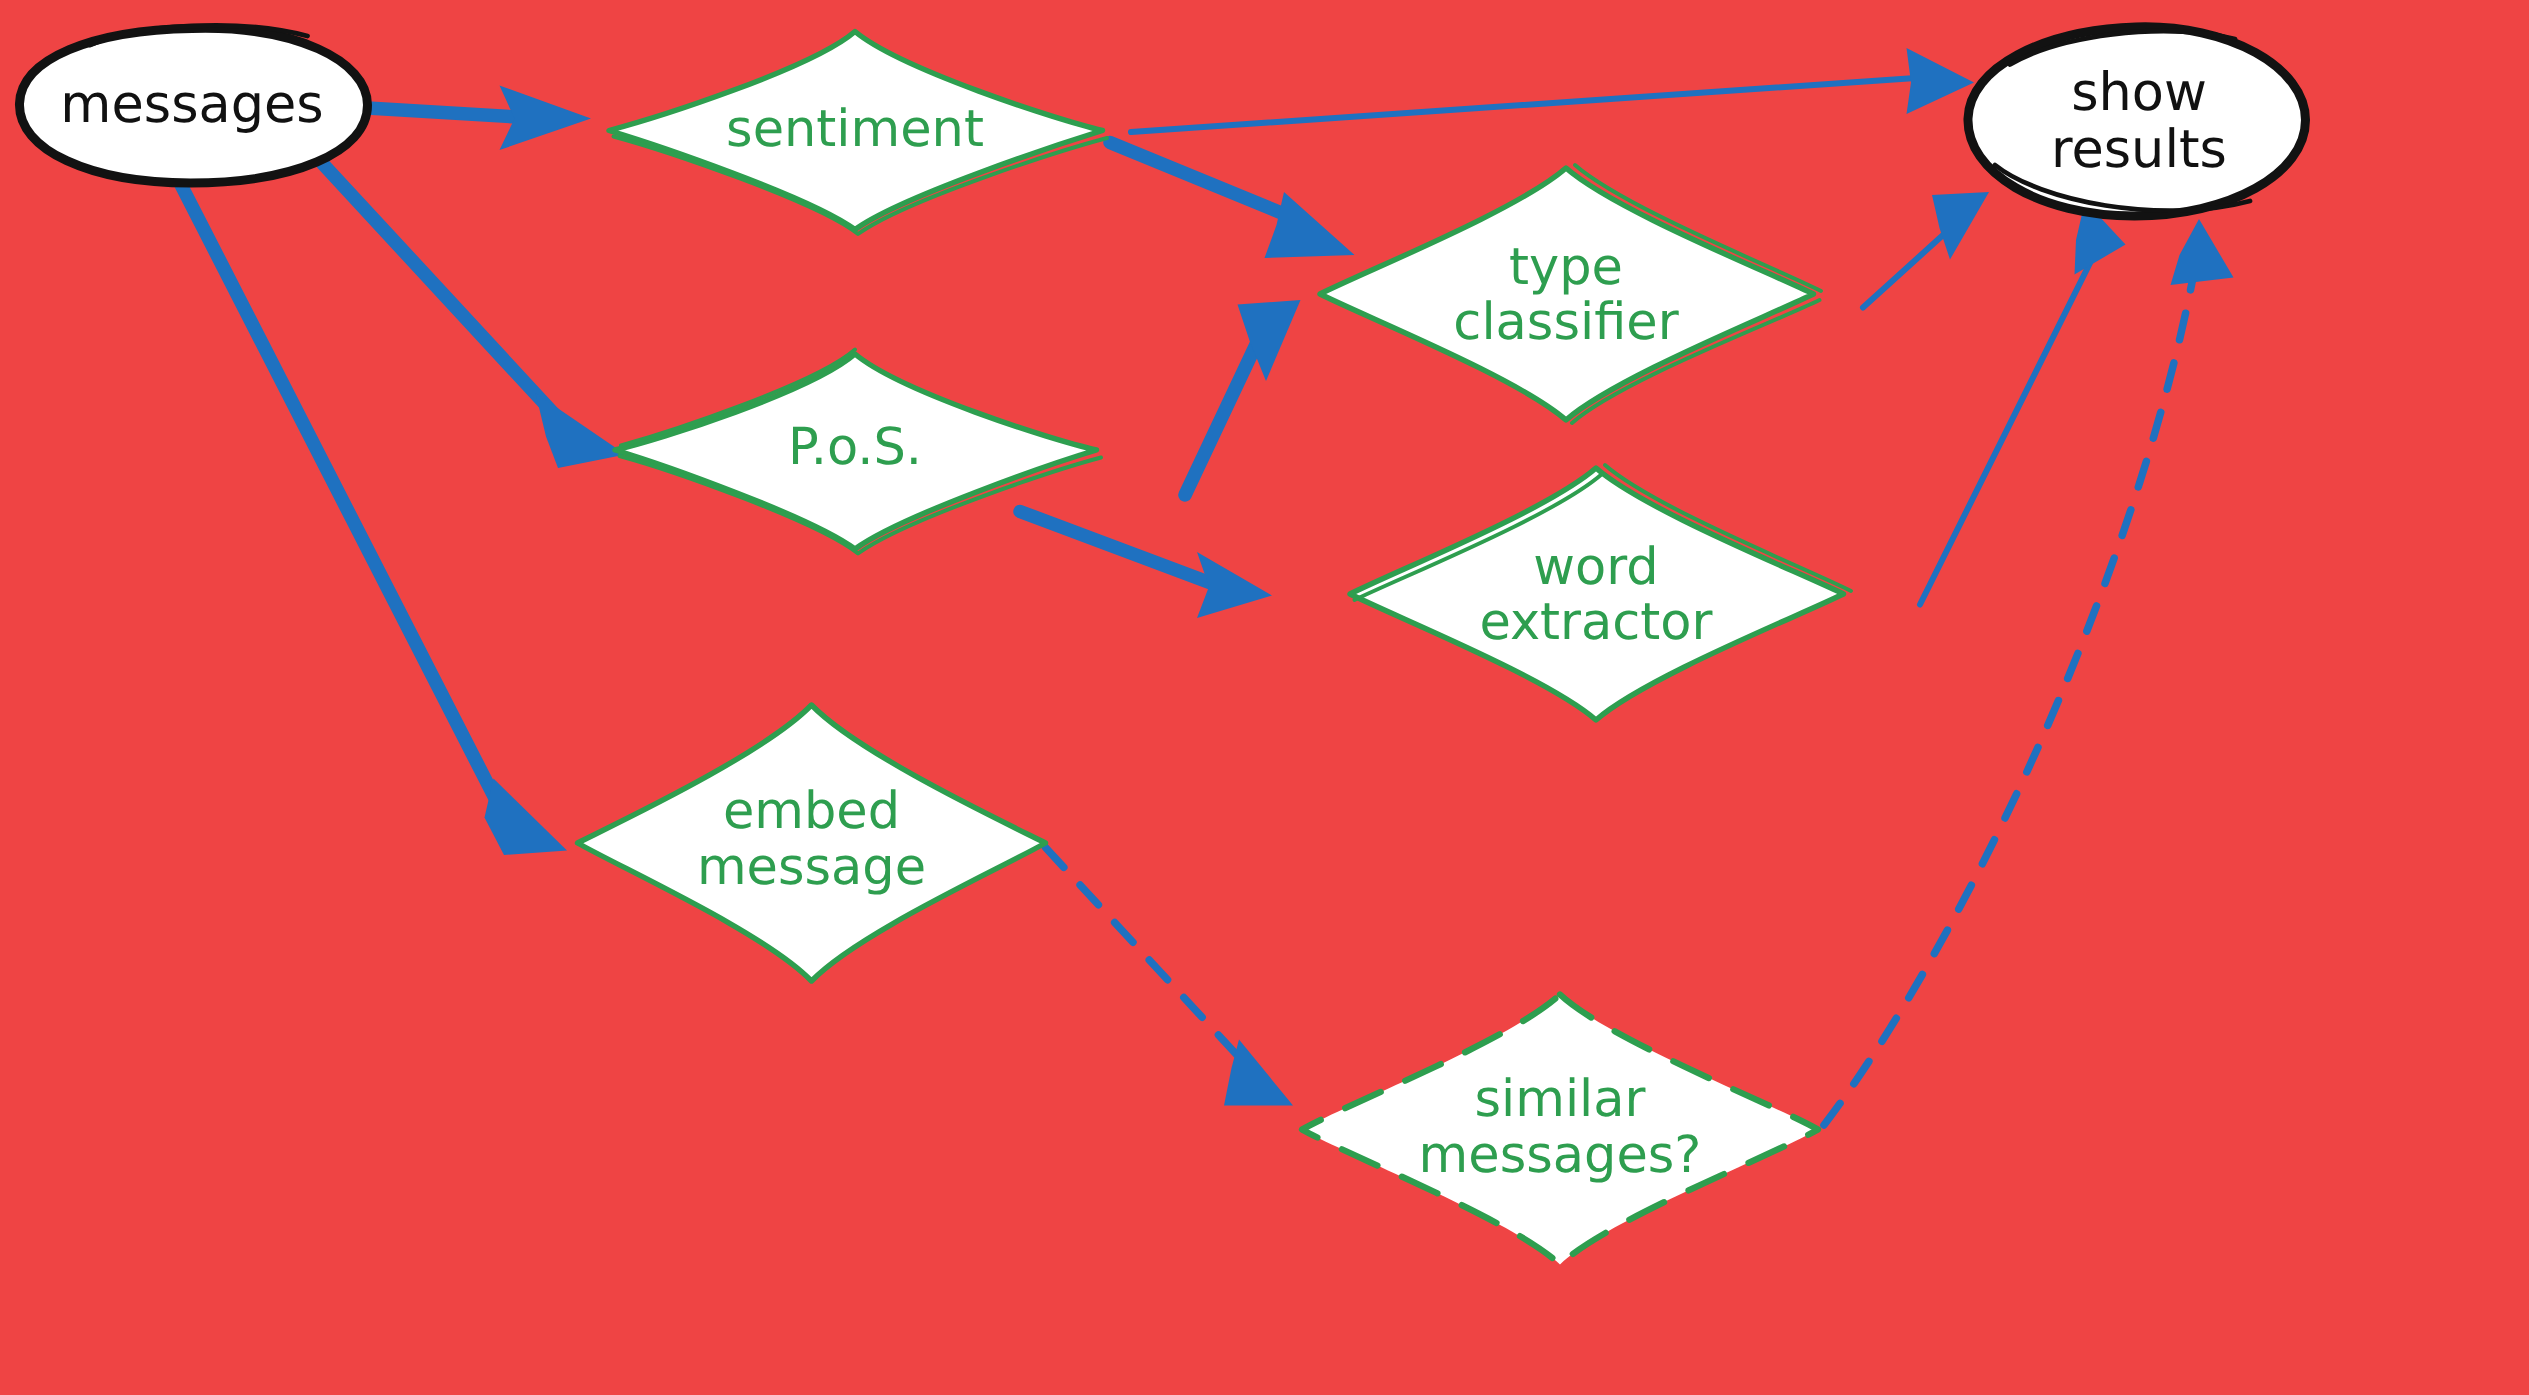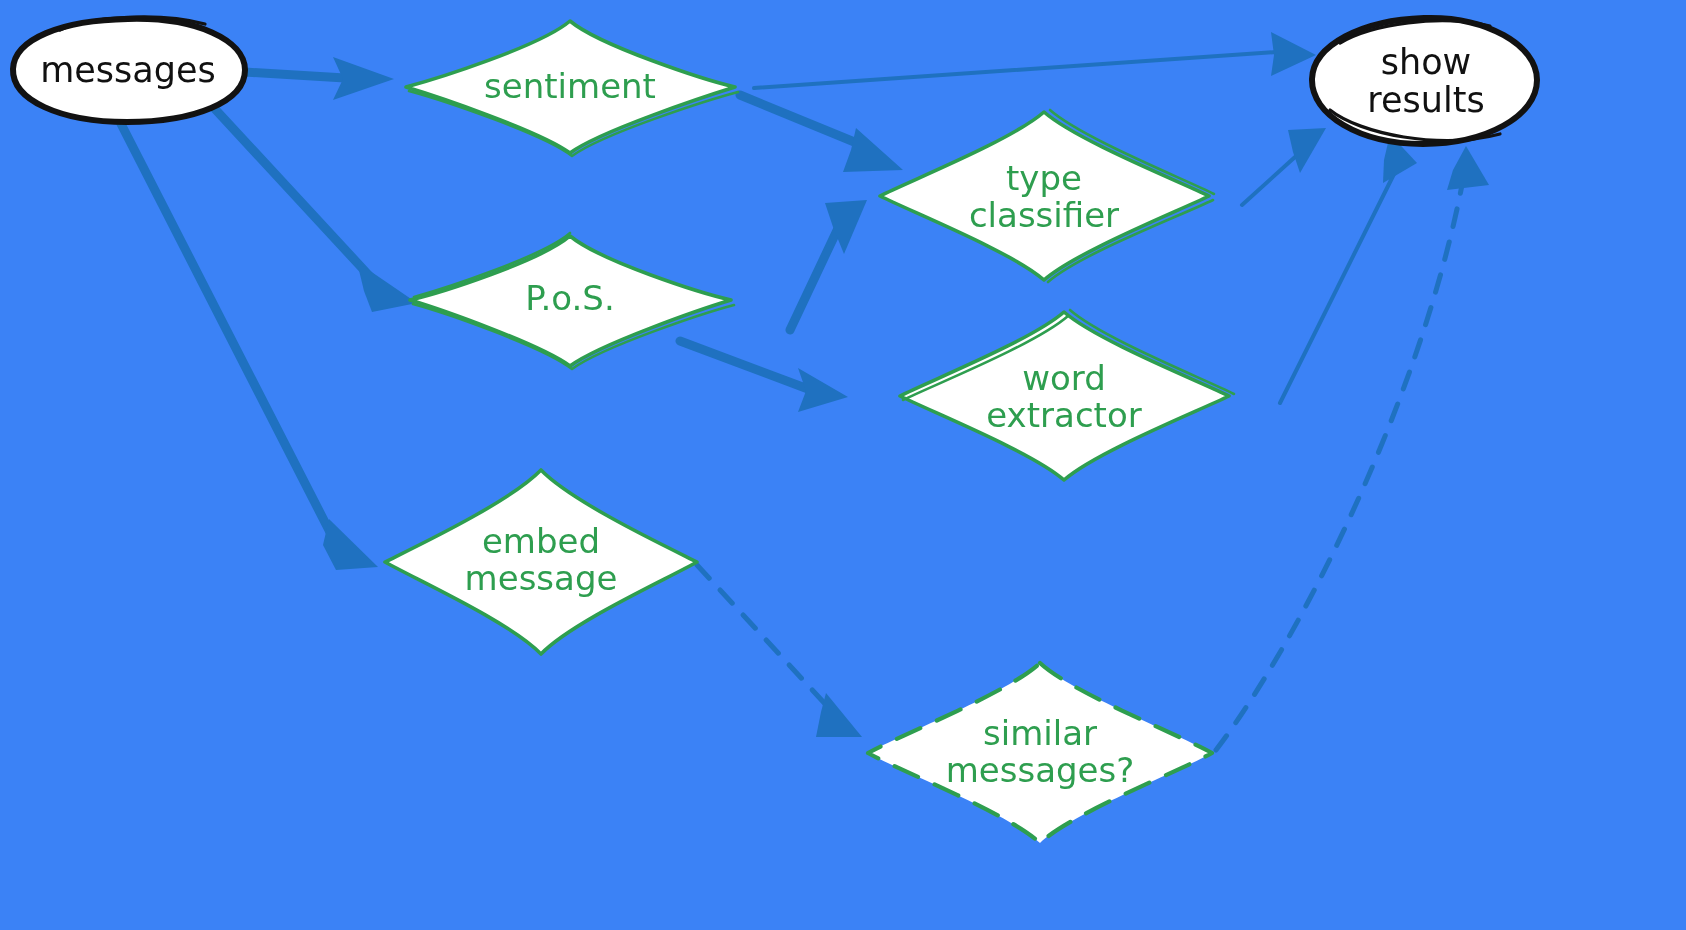--- a/index.html
+++ b/index.html
@@ -11,21 +11,21 @@
   body {
     font-family: "DejaVu Sans", sans-serif;
     width: 1686px;
     height: 930px;
     overflow: hidden;
   }
   #diagram-root {
     position: relative;
     width: 1686px;
     height: 930px;
-    background: #3b82f6;
+    background: #ef4444;
   }
   svg#flow-canvas {
     position: absolute;
     top: 0;
     left: 0;
     width: 1686px;
     height: 930px;
     display: block;
   }
   .node-label {

